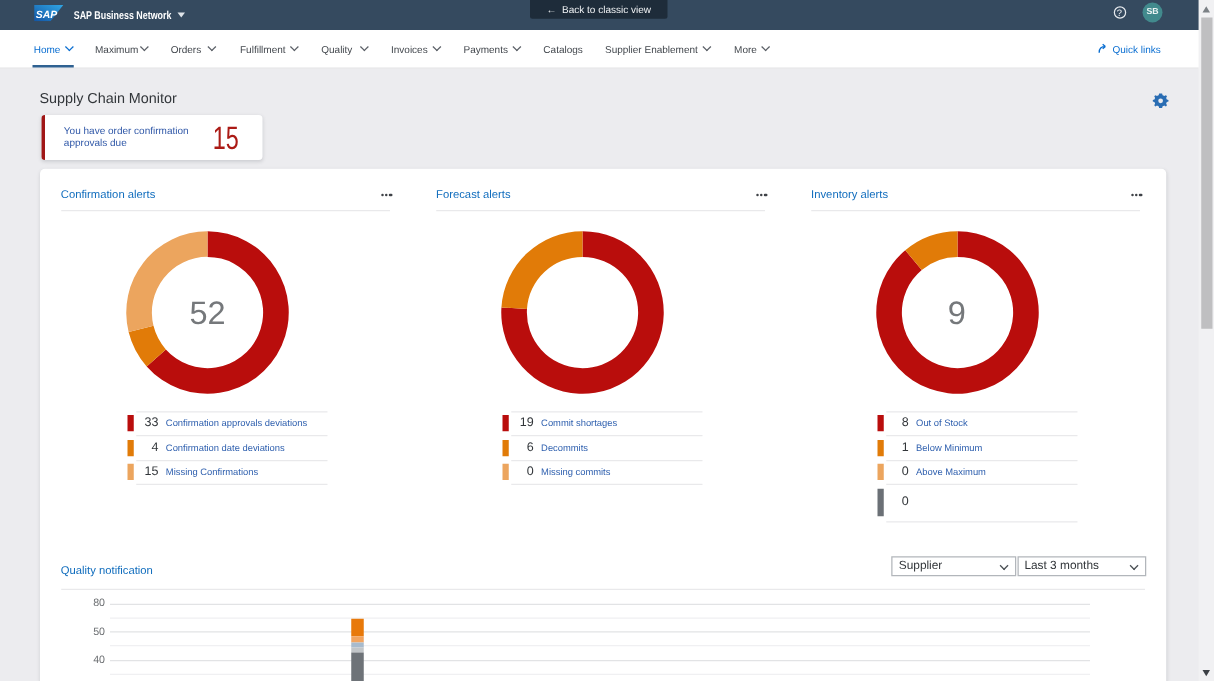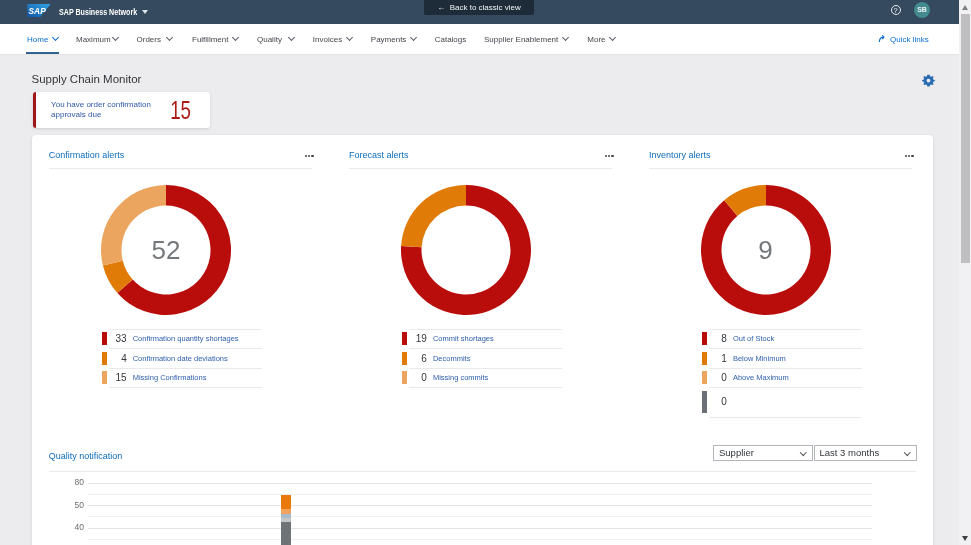--- a/index.html
+++ b/index.html
@@ -157,21 +157,21 @@
   <svg class="abs" style="left:665.5px;top:47px" width="136" height="136" viewBox="0 0 136 136">
       <path d="M68.00 3.00 A65 65 0 1 1 26.22 18.21 L39.40 33.91 A44.5 44.5 0 1 0 68.00 23.50 Z" fill="#b90d0c"></path>
       <path d="M26.22 18.21 A65 65 0 0 1 68.00 3.00 L68.00 23.50 A44.5 44.5 0 0 0 39.40 33.91 Z" fill="#e17b08"></path>
     </svg>
   <div class="dnum" style="left:66px">52</div>
   <div class="dnum" style="left:665.5px">9</div>
 
   <div class="lsep" style="left:76.7px; top:194.0px; width:153px"></div>
   <div class="lbar" style="left:69.7px; top:197.2px; height:13px; background:#b90d0c"></div>
   <div class="lnum" style="left:68.7px; top:197.2px">33</div>
-  <div class="llab" style="left:100.7px; top:199.2px">Confirmation quantity shortages</div>
+  <div class="llab" style="left:100.7px; top:199.2px">Confirmation approvals deviations</div>
   <div class="lsep" style="left:76.7px; top:213.3px; width:153px"></div>
   <div class="lbar" style="left:69.7px; top:216.5px; height:13px; background:#e17b08"></div>
   <div class="lnum" style="left:68.7px; top:216.5px">4</div>
   <div class="llab" style="left:100.7px; top:218.5px">Confirmation date deviations</div>
   <div class="lsep" style="left:76.7px; top:232.6px; width:153px"></div>
   <div class="lbar" style="left:69.7px; top:235.8px; height:13px; background:#eca55e"></div>
   <div class="lnum" style="left:68.7px; top:235.8px">15</div>
   <div class="llab" style="left:100.7px; top:237.8px">Missing Confirmations</div>
   <div class="lsep" style="left:76.7px; top:251.9px; width:153px"></div>
   <div class="lsep" style="left:376.9px; top:194.0px; width:153px"></div>

